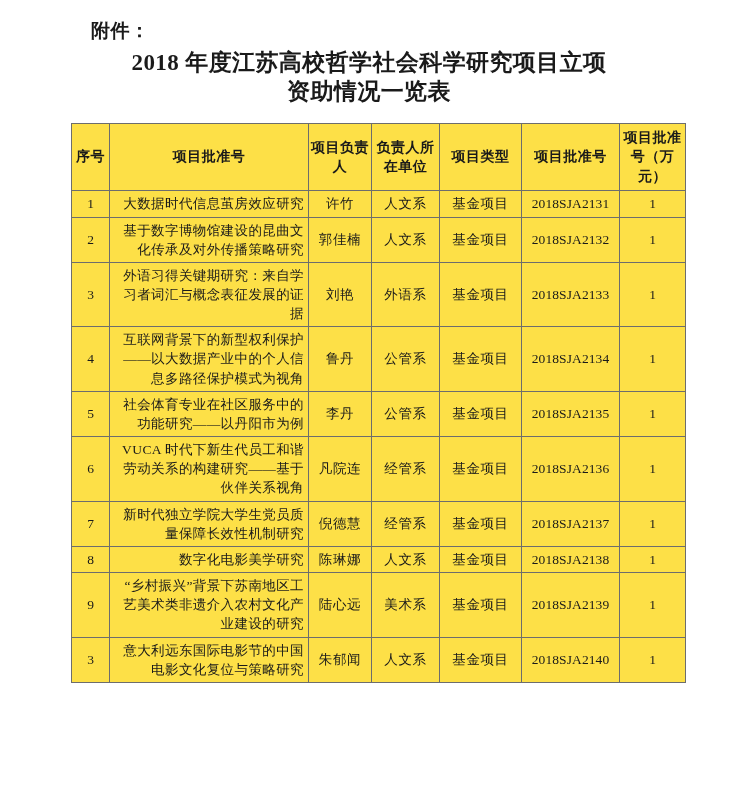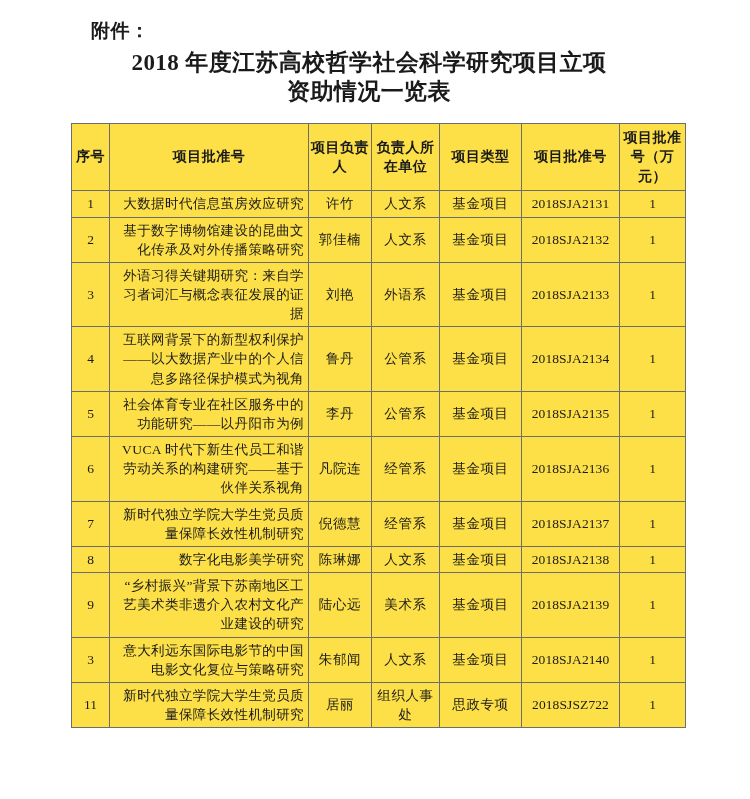--- a/index.html
+++ b/index.html
@@ -234,26 +234,17 @@
           </tr>
           <tr>
             <td class="seq">3</td>
             <td class="name">意大利远东国际电影节的中国电影文化复位与策略研究</td>
             <td class="leader">朱郁闻</td>
             <td class="unit">人文系</td>
             <td class="type">基金项目</td>
             <td class="code">2018SJA2140</td>
             <td class="amount">1</td>
           </tr>
-          <tr>
-            <td class="seq">11</td>
-            <td class="name">新时代独立学院大学生党员质量保障长效性机制研究</td>
-            <td class="leader">居丽</td>
-            <td class="unit">组织人事处</td>
-            <td class="type">思政专项</td>
-            <td class="code">2018SJSZ722</td>
-            <td class="amount">1</td>
-          </tr>
         </tbody>
     </table>
   </div>
 
 </div>
 
 </body></html>

